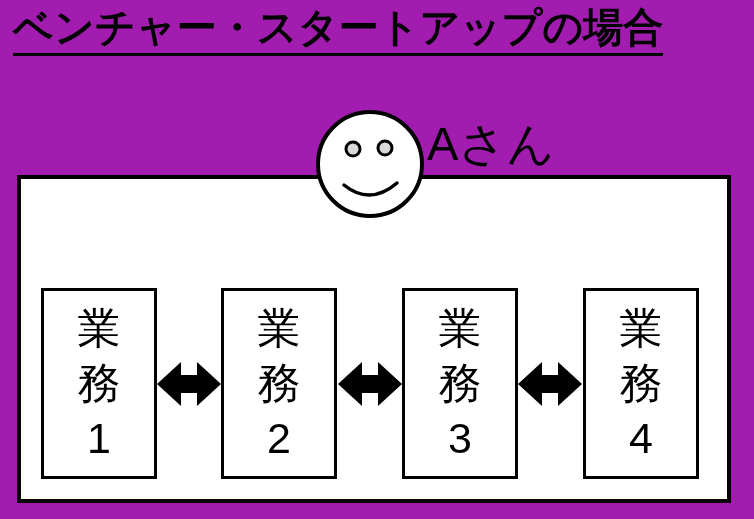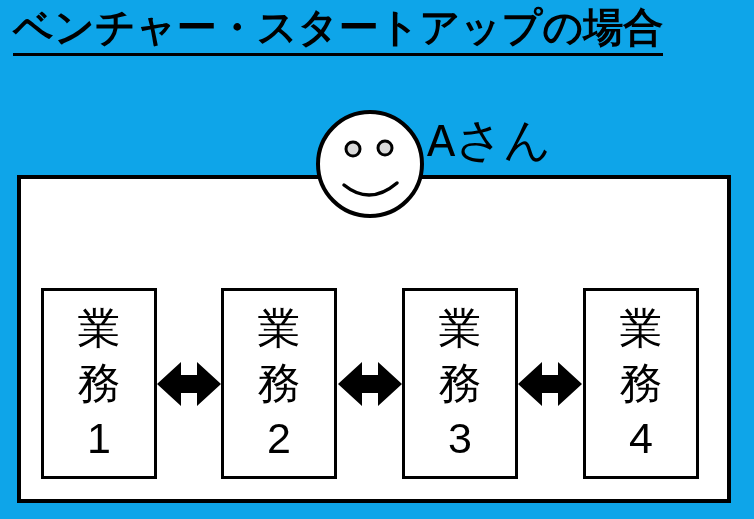--- a/index.html
+++ b/index.html
@@ -4,21 +4,21 @@
 <style>
   html, body {
     margin: 0;
     padding: 0;
     background: #ffffff;
   }
   .canvas {
     position: relative;
     width: 754px;
     height: 519px;
-    background: #0ea5e9;
+    background: #a21caf;
     overflow: hidden;
     font-family: "Liberation Sans", sans-serif;
     color: #000000;
   }
   .title {
     position: absolute;
     left: 13px;
     top: 2px;
     font-size: 40px;
     font-weight: bold;
@@ -47,21 +47,20 @@
     z-index: 3;
   }
   .person-label {
     position: absolute;
     left: 427px;
     top: 116px;
     font-size: 47px;
     line-height: 56px;
     white-space: nowrap;
     z-index: 3;
-    font-family: Liberation Mono, monospace;
   }
   .task-box {
     position: absolute;
     top: 288px;
     width: 116px;
     height: 191px;
     border: 3px solid #000000;
     box-sizing: border-box;
     background: #ffffff;
     display: flex;

